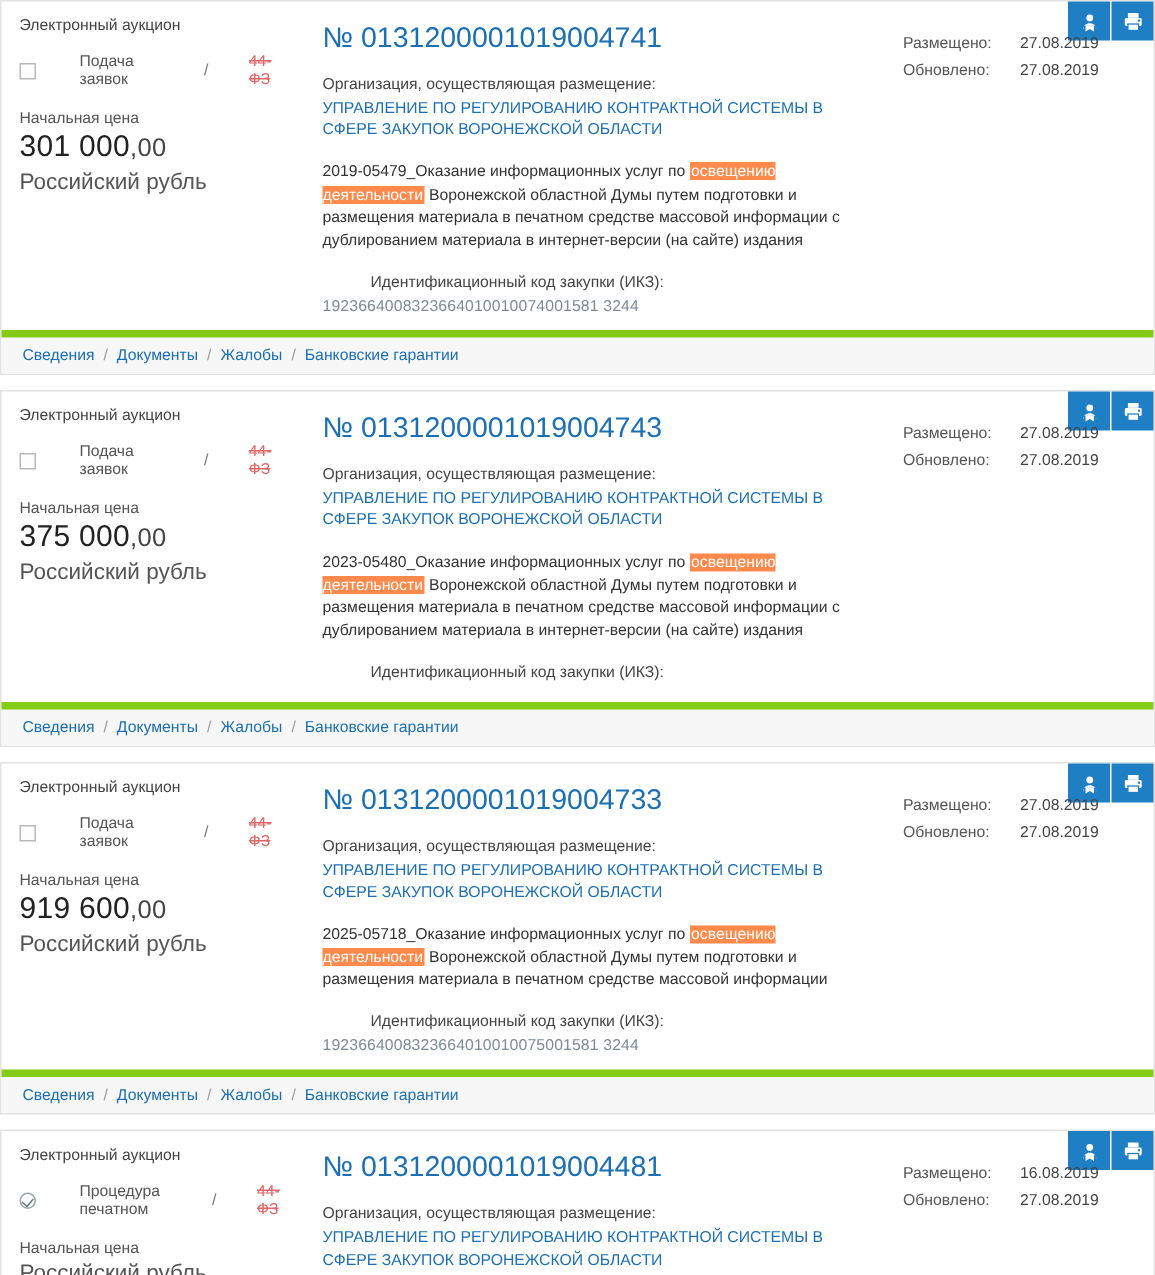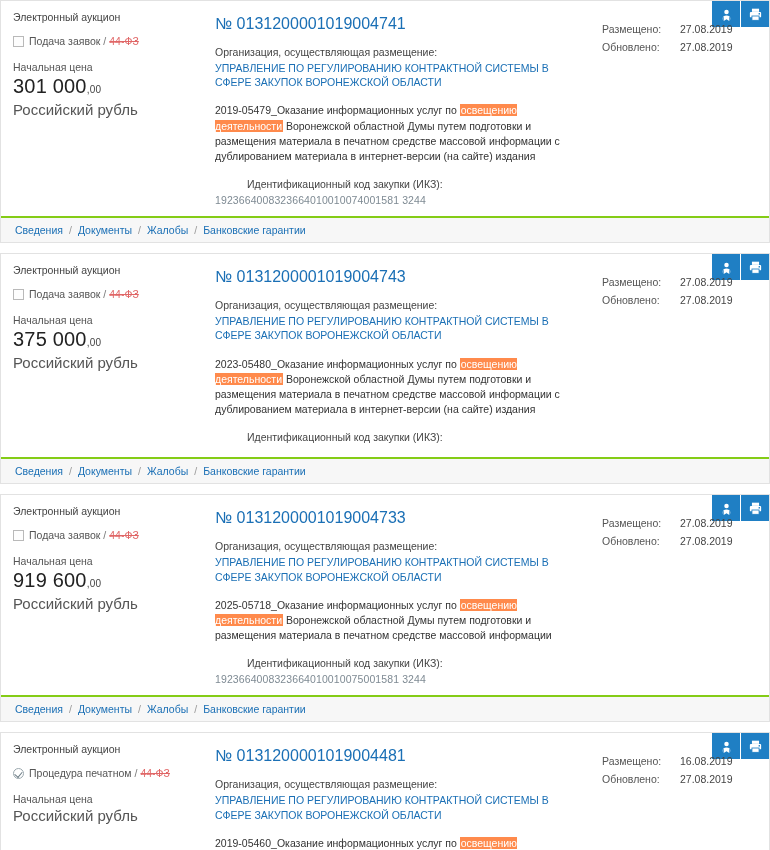--- a/index.html
+++ b/index.html
@@ -49,20 +49,21 @@
     color: #444;
     font-size: 10.5px;
     margin-bottom: 12px;
   }
   .status-row {
     display: flex;
     align-items: center;
     font-size: 10.5px;
     color: #555;
     margin-bottom: 14px;
+    gap: 24px;
   }
   .status-icon {
     display: inline-block;
     width: 11px;
     height: 11px;
     margin-right: 5px;
     flex: none;
   }
   .icon-box {
     border: 1px solid #b9b9b9;
@@ -99,30 +100,30 @@
     margin-bottom: 2px;
   }
   .price-value {
     color: #222;
     font-size: 20px;
     letter-spacing: 0.2px;
     margin-bottom: 3px;
     white-space: nowrap;
   }
   .price-value .cents {
-    font-size: 10px;
+    font-size: 17px;
     color: #444;
   }
   .currency {
     color: #555;
     font-size: 15px;
   }
   .reg-number {
     color: #1a6fb5;
-    font-size: 16px;
+    font-size: 19px;
     margin-bottom: 13px;
     display: inline-block;
     text-decoration: none;
   }
   .org-label {
     color: #444;
     font-size: 10.5px;
     margin-bottom: 3px;
   }
   .org-name {
@@ -177,21 +178,21 @@
     display: flex;
     align-items: center;
     justify-content: center;
     border: none;
     cursor: pointer;
     padding: 0;
   }
   .sq-btn + .sq-btn { margin-left: 1px; }
   .sq-btn svg { display: block; }
   .card-footer {
-    border-top: 2px solid #84cc16;
+    border-top: 5px solid #84cc16;
     background: #f7f7f7;
     padding: 6px 14px;
     font-size: 10.5px;
     color: #1a6fb5;
   }
   .card-footer a {
     color: #1a6fb5;
     text-decoration: none;
   }
   .card-footer .sep {

